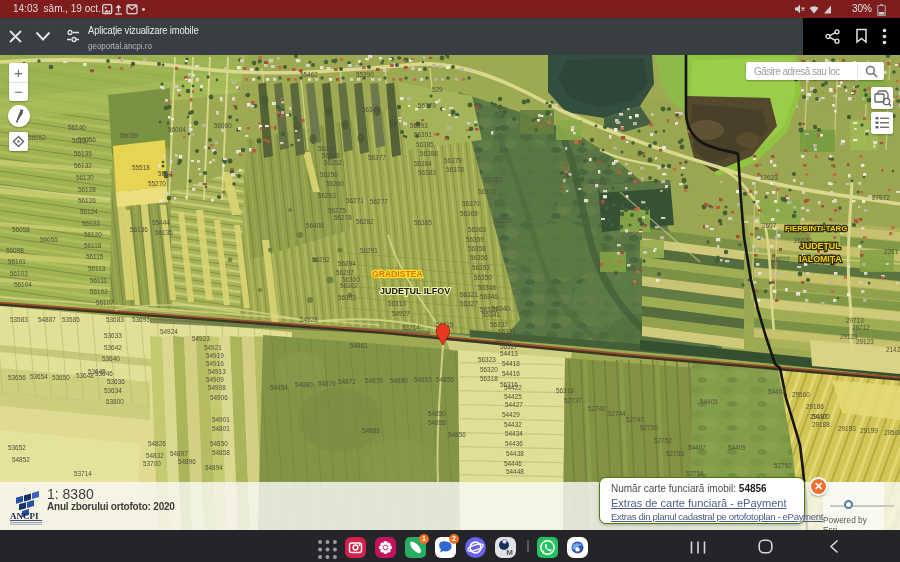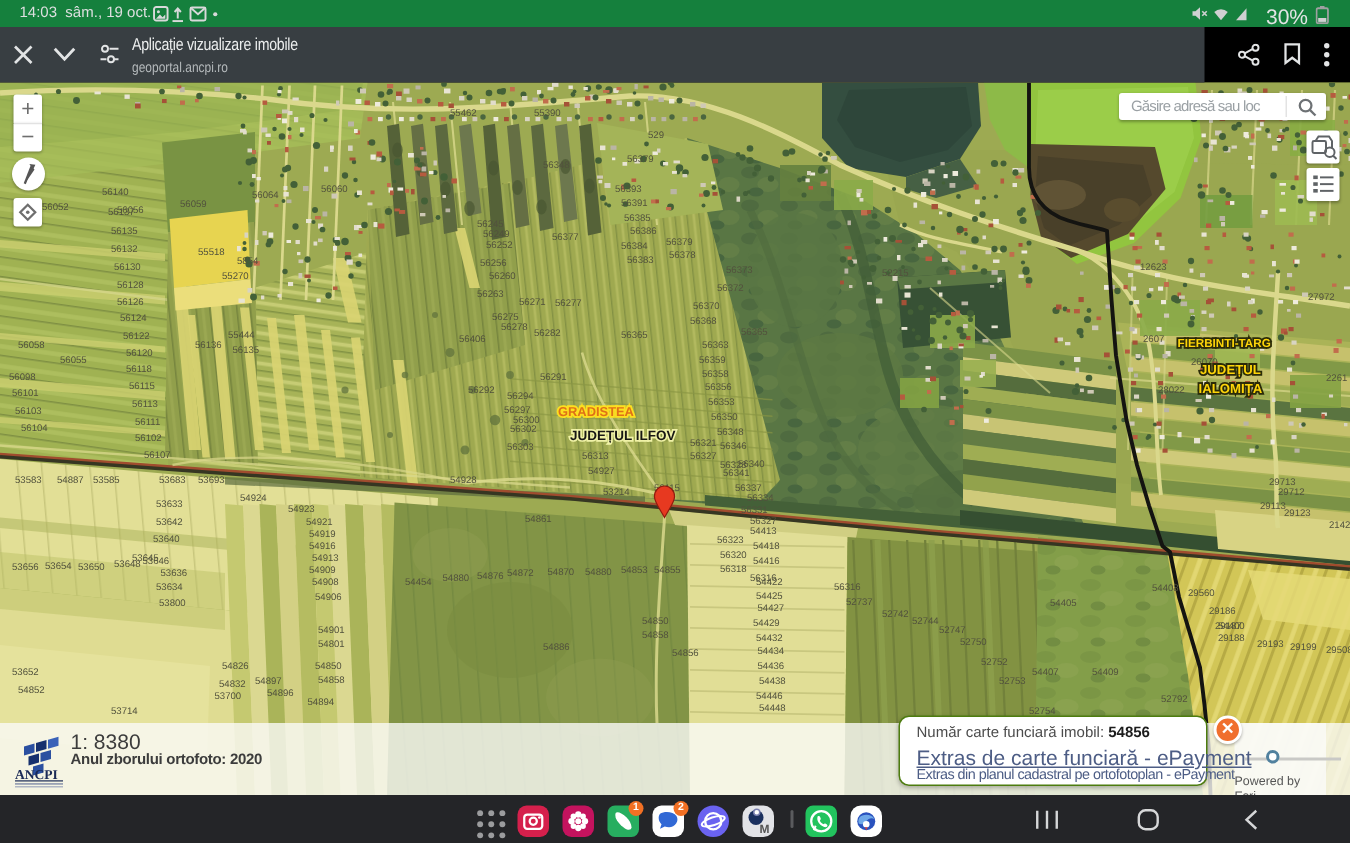--- a/index.html
+++ b/index.html
@@ -1,17 +1,17 @@
 <!DOCTYPE html>
 <html><head><meta charset="utf-8">
 <style>
 *{margin:0;padding:0;box-sizing:border-box}
 html,body{width:900px;height:562px;overflow:hidden;font-family:"Liberation Sans",sans-serif;background:#000}
 #page{position:relative;width:900px;height:562px}
-#status{position:absolute;top:0;left:0;width:900px;height:18px;background:#15803d;color:#dedfe0;font-size:10.5px}
+#status{position:absolute;top:0;left:0;width:900px;height:18px;background:#7f1d1d;color:#dedfe0;font-size:10.5px}
 #status .lt{position:absolute;left:13px;top:3px;letter-spacing:0;font-size:10px}
 #hdr{position:absolute;top:18px;left:0;width:803px;height:37px;background:#383e42;color:#e8eaea}
 .hico{position:absolute;top:0;color:#dfe2e3}
 #hdr .title{position:absolute;left:88px;top:6px;font-size:11.5px;color:#eceeee;letter-spacing:-0.2px;transform:scaleX(0.82);transform-origin:0 0}
 #hdr .sub{position:absolute;left:88px;top:22px;font-size:9.5px;color:#b4b9bb;transform:scaleX(0.84);transform-origin:0 0}
 #map{position:absolute;top:55px;left:0;width:900px;height:475px;overflow:hidden;background:#9aa84e}
 .ctl{position:absolute;background:#fff;box-shadow:0 1px 2px rgba(0,0,0,0.3)}
 #zoomin{left:9px;top:63px;width:19px;height:19px;border-radius:2px 2px 0 0}
 #zoomout{left:9px;top:82px;width:19px;height:19px;border-radius:0 0 2px 2px;border-top:1px solid #e2e2e2}
 .pm{position:absolute;left:0;top:0;width:100%;height:100%;color:#6e6e6e;font-size:15px;line-height:18px;text-align:center}
@@ -26,22 +26,22 @@
 #ovl .scale{position:absolute;left:47px;top:4px;font-size:14px;color:#3c3c3c}
 #ovl .year{position:absolute;left:47px;top:19px;font-size:10px;font-weight:bold;color:#3c3c3c;letter-spacing:-0.2px}
 #esriw{position:absolute;left:823px;top:482px;width:61px;height:48px;background:rgba(250,250,247,0.85)}
 #esriw .track{position:absolute;left:7px;top:23px;width:64px;height:1.6px;background:#c9c9c6}
 #esriw .knob{position:absolute;left:21px;top:17.5px;width:9px;height:9px;border-radius:50%;background:#fff;border:2.4px solid #51819e}
 #esriw .pw{position:absolute;right:3px;top:33px;font-size:8.3px;color:#555}
 #popup{position:absolute;left:599px;top:477px;width:206px;height:47px;background:#fff;border:1px solid #4d7c0f;border-radius:7px;box-shadow:0 1px 3px rgba(0,0,0,0.25)}
 #popup div{white-space:nowrap}
 #popup .l1{position:absolute;left:11px;top:4.5px;font-size:10px;color:#4c4c4c}
 #popup .l1 b{color:#1d1d1d}
-#popup .l2{position:absolute;left:11px;top:19px;font-size:14px;color:#4d5d85;text-decoration:underline}
-#popup .l3{position:absolute;left:11px;top:33px;font-size:9.6px;color:#4d5d85;letter-spacing:-0.35px}
+#popup .l2{position:absolute;left:11px;top:19px;font-size:11px;color:#4d5d85;text-decoration:underline}
+#popup .l3{position:absolute;left:11px;top:33px;font-size:9.6px;color:#4d5d85;text-decoration:underline;letter-spacing:-0.35px}
 #pclose{position:absolute;left:809px;top:477px;width:19px;height:19px;border-radius:50%;background:#f06f2e;border:2px solid #fff;color:#fff;font-size:11px;font-weight:bold;text-align:center;line-height:15px;box-shadow:0 1px 2px rgba(0,0,0,0.3)}
 #task{position:absolute;top:530px;left:0;width:900px;height:32px;background:#242528}
 .tico{position:absolute;top:7px;width:21px;height:21px;border-radius:6px}
 .badge{position:absolute;width:10px;height:10px;border-radius:50%;background:#f27024;color:#fff;font-size:7px;text-align:center;line-height:10px;font-weight:bold}
 .navb{position:absolute;color:#d6d7d8}
 </style></head>
 <body>
 <div id="page">
 <div id="map">
       <svg width="900" height="475" viewBox="0 55 900 475" style="position:absolute;top:0;left:0">
@@ -1374,21 +1374,21 @@
    <rect x="25" y="2" width="10" height="8.6" rx="1" fill="none" stroke="#d8d9da" stroke-width="1.3"></rect>
         <path d="M25.5,2.5 L30,6.5 L34.5,2.5" stroke="#d8d9da" stroke-width="1.3" fill="none"></path>
    <circle cx="41.5" cy="6.5" r="1.4"></circle>
  </svg>
  <svg style="position:absolute;right:62px;top:3px" width="46" height="12" viewBox="0 0 46 12" fill="#cfd0d1">
   <path d="M3,4.5 L5,4.5 L8,1.8 L8,10.2 L5,7.5 L3,7.5 Z"></path>
         <path d="M9.5,4.5 L12.5,7.5 M12.5,4.5 L9.5,7.5" stroke="#cfd0d1" stroke-width="1.1"></path>
   <path d="M22,10.5 L17.5,5 A6.5,6.5 0 0 1 26.5,5 Z"></path>
   <path d="M32,10.5 L39,10.5 L39,2.5 Z"></path>
  </svg>
- <span style="position:absolute;right:28px;top:3px;font-size:14px;color:#e3e4e5">30%</span>
+ <span style="position:absolute;right:28px;top:3px;font-size:10px;color:#e3e4e5">30%</span>
  <svg style="position:absolute;right:14px;top:3.5px" width="9" height="12" viewBox="0 0 9 12">
         <rect x="3" y="0" width="3" height="1.5" fill="#9fa0a1"></rect>
         <rect x="0.7" y="1.5" width="7.6" height="10" rx="1" fill="none" stroke="#9fa0a1" stroke-width="1.2"></rect>
         <rect x="1.8" y="8" width="5.4" height="2.6" fill="#cfd0d1"></rect>
       </svg>
 </div>
 
 <div id="hdr">
  <svg class="hico" style="left:8px;top:11px" width="15" height="15" viewBox="0 0 15 15">
         <path d="M2,2 L13,13 M13,2 L2,13" stroke="#e2e4e5" stroke-width="1.8"></path>

